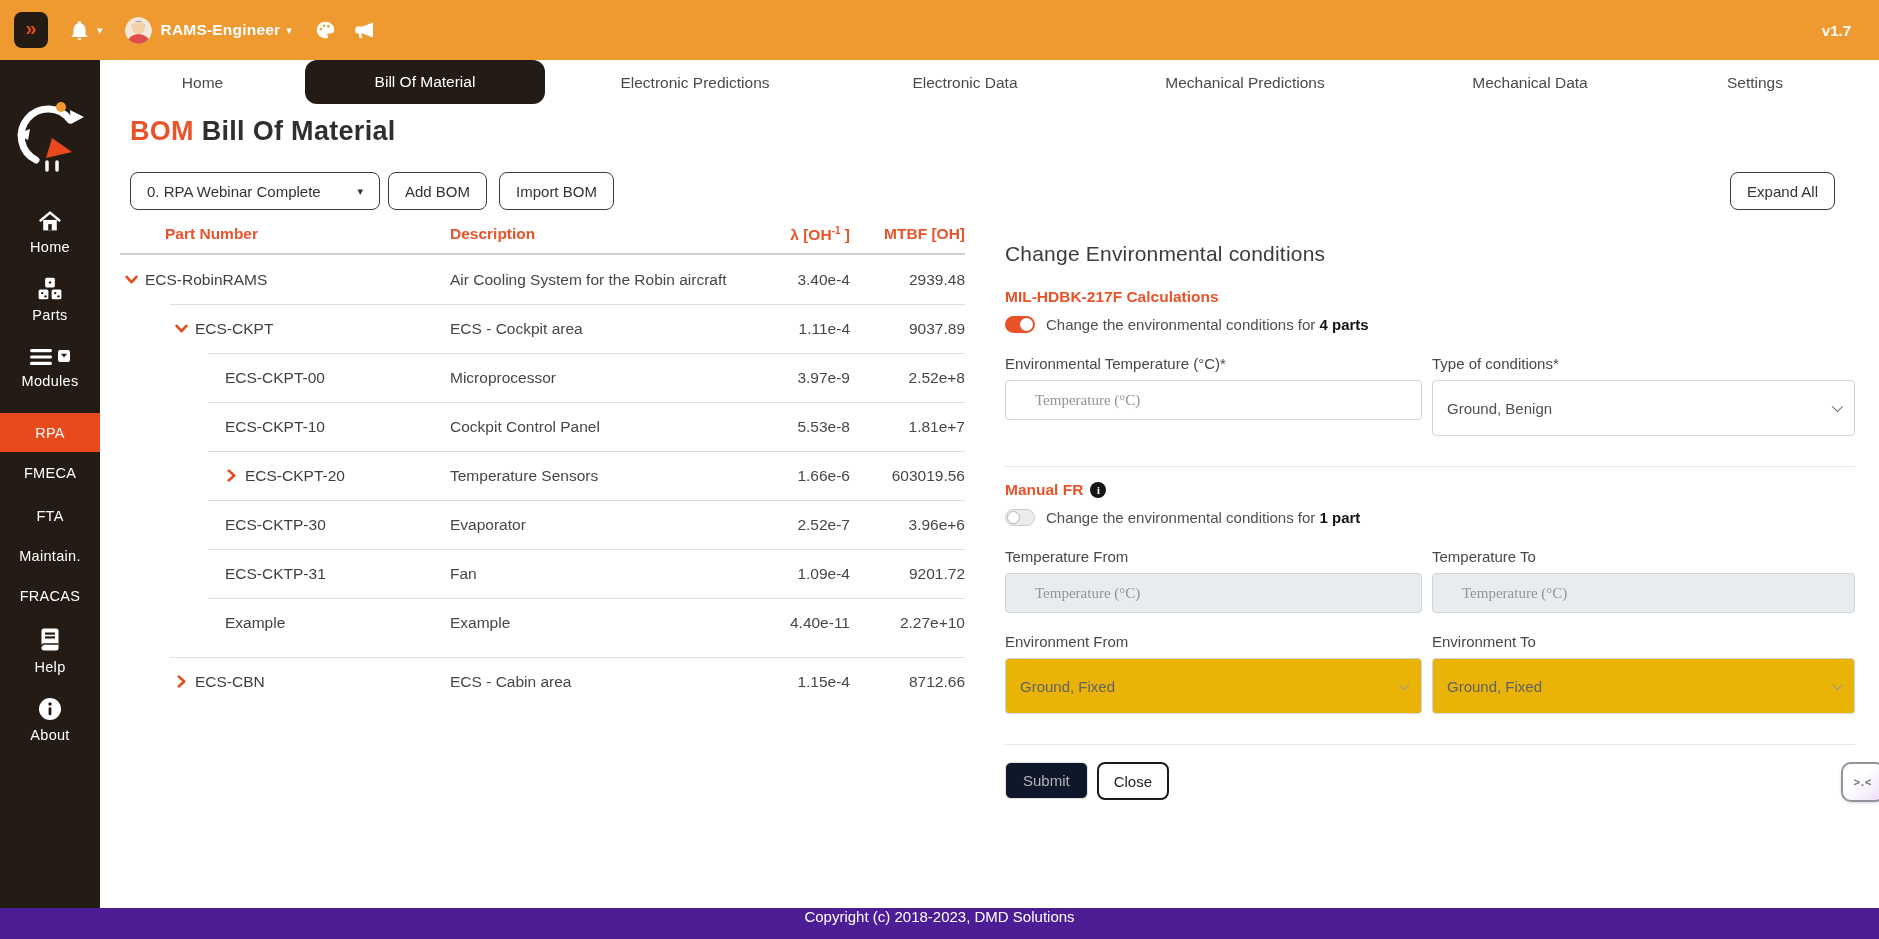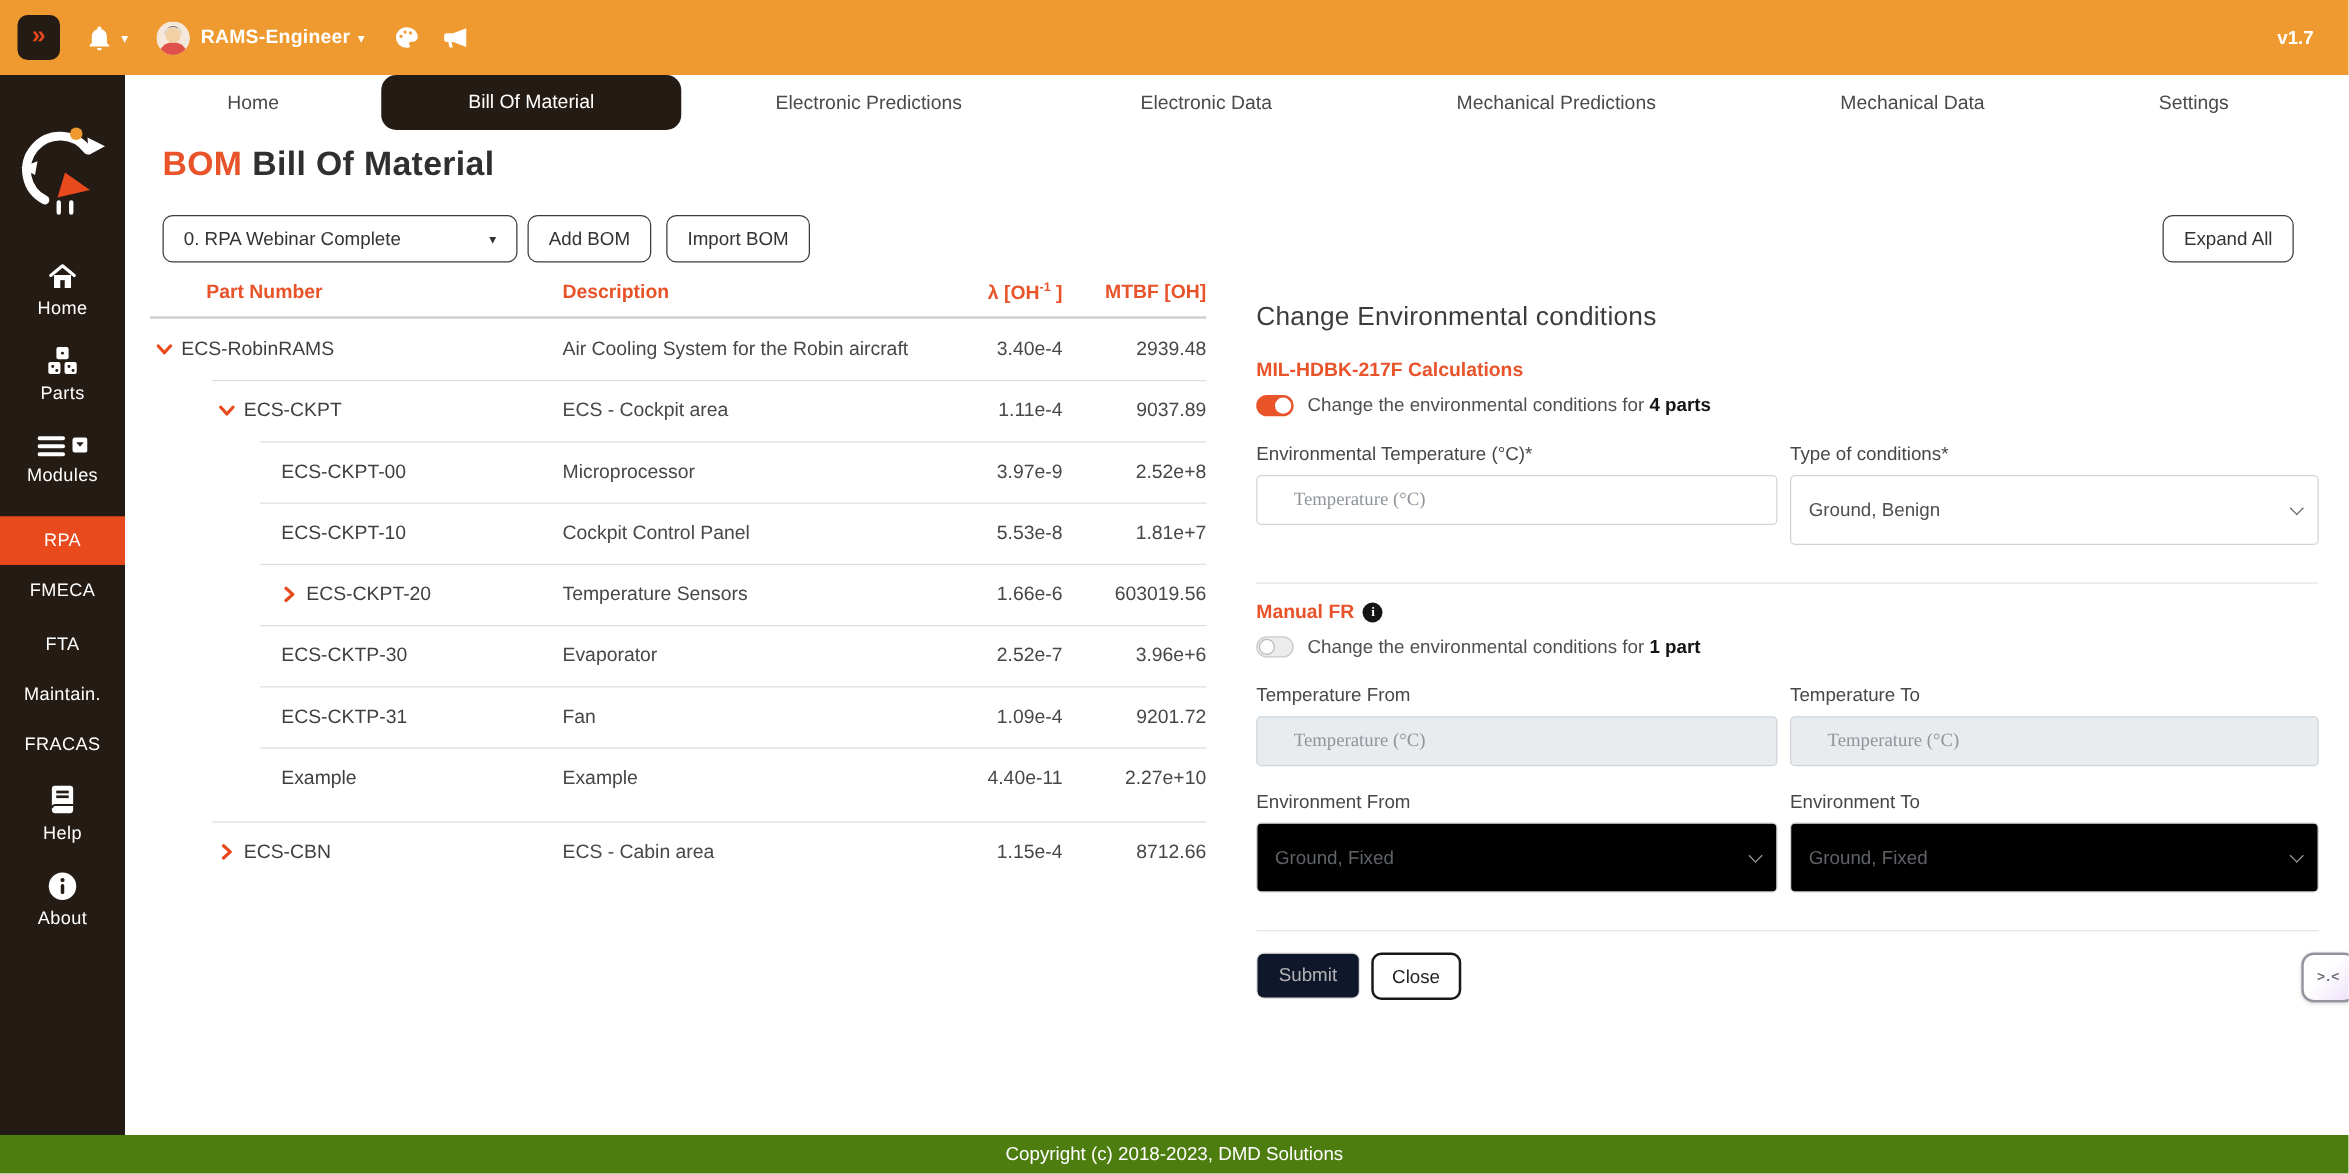--- a/index.html
+++ b/index.html
@@ -23,39 +23,39 @@
   .sidebar { position:absolute; left:0; top:60px; width:100px; height:848px; background:#241b15; color:#fff; z-index:4; }
   .logo { position:absolute; left:0; top:32px; width:100px; display:flex; justify-content:center; }
   .side-item { position:absolute; left:0; width:100px; display:flex; flex-direction:column; align-items:center; gap:6px; color:#fff; font-size:14.5px; cursor:pointer; text-align:center; }
   .side-label { letter-spacing:.3px; }
   .si-home { top:150px; } .si-parts { top:217px; } .si-modules { top:287px; }
   .si-rpa { top:353px; height:39px; background:#e8491d; justify-content:center; flex-direction:row; align-items:center; }
   .si-fmeca { top:405px; } .si-fta { top:448px; } .si-maintain { top:488px; } .si-fracas { top:528px; }
   .si-help { top:567px; } .si-about { top:637px; }
 
   
-  .footer { position:absolute; left:0; bottom:0; width:100%; height:31px; background:#4d7c0f; display:flex; align-items:center; justify-content:center; color:#fff; font-size:15px; z-index:6; }
+  .footer { position:absolute; left:0; bottom:0; width:100%; height:31px; background:#4c1d95; display:flex; align-items:flex-start; justify-content:center; color:#fff; font-size:15px; z-index:6; }
 
   
   .main { position:absolute; left:100px; top:60px; right:0; bottom:31px; background:#fff; }
 
   
   .tabs { position:absolute; left:0; top:0; right:0; height:45px; display:flex; }
   .tab { display:flex; align-items:center; justify-content:center; font-size:15.5px; color:#4a4a4a; cursor:pointer; }
   .tab.active { background:#241b15; color:#fff; border-radius:12px; height:44px; font-weight:500; }
   .t-home{width:205px;} .t-bom{width:240px;} .t-ep{width:300px;} .t-ed{width:240px;} .t-mp{width:320px;} .t-md{width:250px;} .t-set{width:200px;}
 
   
   .page-title { position:absolute; left:30px; top:56px; font-size:27px; color:#2f2f2f; letter-spacing:.3px; }
   .page-title .abbr { color:#e8532a; font-weight:800; }
 
   
   .toolbar { position:absolute; left:30px; top:112px; right:44px; display:flex; align-items:flex-start; }
   .btn { height:38px; background:#fff; border:1px solid #3c3c3c; border-radius:8px; font-size:15px; color:#333; padding:0 16px; cursor:pointer; display:flex; align-items:center; gap:10px; font-family:inherit; }
-  .bom-select { width:284px; justify-content:space-between; margin-right:8px;text-align:center; }
+  .bom-select { width:250px; justify-content:space-between; margin-right:8px;text-align:center; }
   .add-bom { margin-right:12px; }
   .caret-dn { font-size:11px; color:#333; }
   .expand-all { margin-left:auto; }
 
   
   .bom-table { position:absolute; left:20px; top:165px; width:845px; }
   .thead { display:grid; grid-template-columns:330px 1fr 120px 115px; padding-bottom:9px; border-bottom:2px solid #cfcfcf; color:#e8532a; font-weight:700; font-size:15.5px; }
   .thead .h-part { padding-left:45px; }
   .thead .h-num { text-align:right; }
   sup.exp { font-size:10px; font-weight:700; }
@@ -80,21 +80,21 @@
   .toggle.on { background:#e8532a; }
   .toggle.on .knob { position:absolute; right:2px; top:2px; width:13px; height:13px; border-radius:50%; background:#fff; }
   .toggle.off { background:#ececec; border:1px solid #c9c9c9; }
   .toggle.off .knob { position:absolute; left:1px; top:1px; width:13px; height:13px; border-radius:50%; background:#fdfdfd; border:1px solid #b9b9b9; }
   .grid2 { display:grid; grid-template-columns:417px 423px; column-gap:10px; }
   .f-label { font-size:15px; color:#474747; margin-bottom:8px; }
   .f-input { width:100%; height:40px; border:1px solid #ced4da; border-radius:4px; padding:0 29px; font-size:15px; color:#495057; font-family:Liberation Serif, serif; background:#fff; }
   .f-input::placeholder { color:#8f959b; }
   .f-input:disabled { background:#e9ecef; color:#8a8f94; }
   .f-select { width:100%; height:56px; border:1px solid #ced4da; border-radius:4px; padding:0 14px; font-size:15px; color:#4f4f4f; background:#fff; display:flex; align-items:center; justify-content:space-between; cursor:pointer; }
-  .f-select.disabled { background:#000000; color:#5f6368; cursor:default; }
+  .f-select.disabled { background:#eab308; color:#5f6368; cursor:default; }
   .sel-chev { width:8px; height:8px; border-right:1.6px solid #666; border-bottom:1.6px solid #666; transform:rotate(45deg) translateY(-2px); }
   .f-select.disabled .sel-chev { border-color:#9a9a9a; }
   .panel hr { border:none; border-top:1px solid #e6e6e6; margin:30px 0 14px 0; }
   .mt20 { margin-top:20px; }
   .btn-row { display:flex; gap:9px; margin-top:17px; }
   .submit-btn { height:37px; padding:0 17px; background:#0f172a; border:1px solid #e2e2e2; border-radius:6px; color:#b3b3b3; font-size:15px; font-family:inherit; }
   .close-btn { height:38px; padding:0 15px; background:#fff; border:2px solid #191919; border-radius:8px; color:#222; font-size:15px; cursor:pointer; font-family:inherit; }
 
   
   .widget { position:absolute; right:-6px; top:702px; width:44px; height:40px; border:2px solid #93939f; border-radius:10px; background:linear-gradient(135deg,#ffffff 40%,#ecdff8); display:flex; align-items:center; justify-content:center; font-size:11px; font-weight:700; color:#6a6a72; letter-spacing:1px; cursor:pointer; z-index:7; box-shadow:0 1px 3px rgba(0,0,0,.15); }

